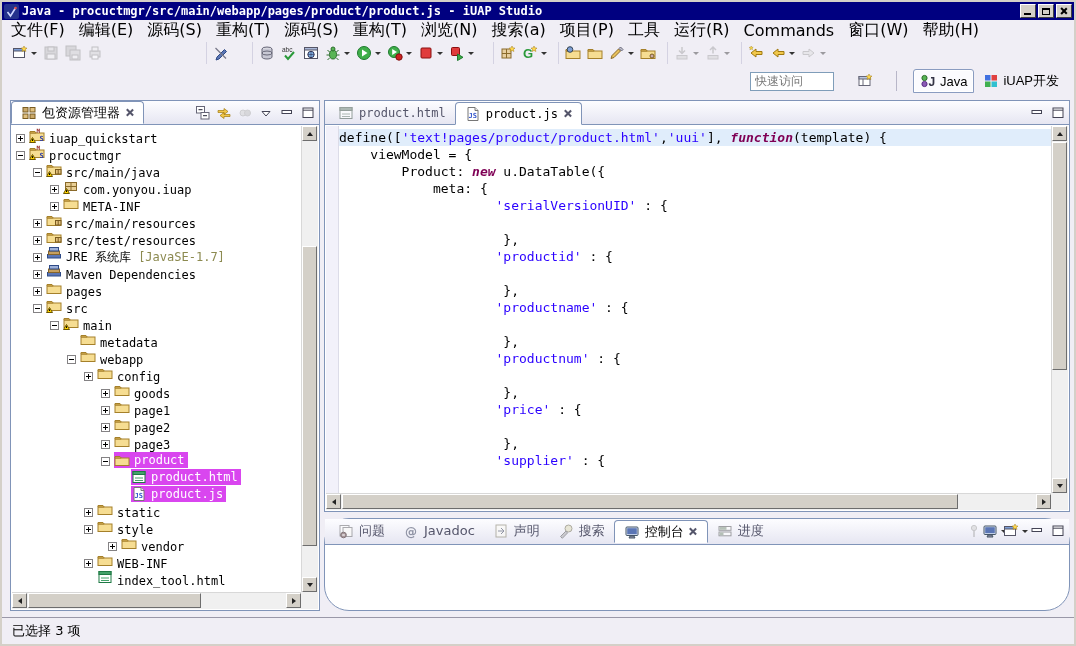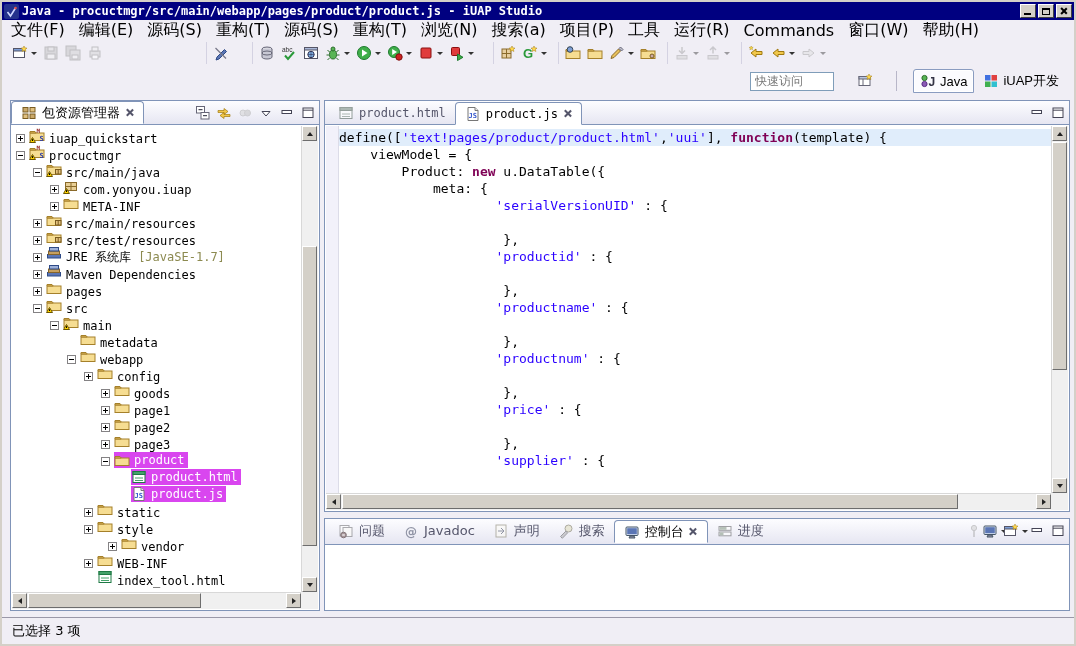--- a/index.html
+++ b/index.html
@@ -43,21 +43,21 @@
 
   
   .main { position:relative; height:521px; }
   .panel { position:absolute; background:#fff; border:1px solid #8094b8; }
   .panel-header { position:absolute; left:0; right:0; top:0; height:24px; background:linear-gradient(#fdfdff,#e6e6f2); border-bottom:1px solid #8094b8; display:flex; align-items:flex-start; }
   .hdr-tools { position:absolute; right:2px; top:3px; display:flex; align-items:center; gap:2px; }
   .hdr-btn { width:19px; height:18px; display:flex; align-items:center; justify-content:center; background:transparent; border:1px solid transparent; cursor:pointer; }
 
   .explorer { left:8px; top:4px; width:310px; height:511px; }
   .editor   { left:322px; top:4px; width:746px; height:412px; }
-  .console  { left:322px; top:422px; width:746px; height:93px; }
+  .console  { left:322px; top:422px; width:746px; height:93px;border-radius:25px; }
 
   
   .tab { display:flex; align-items:center; gap:5px; height:23px; padding:0 9px; font:12px "DejaVu Sans Mono", monospace; color:#55566b; cursor:pointer; white-space:nowrap; }
   .tab.active { background:#fff; border:1px solid #8094b8; border-bottom:1px solid #fff; border-radius:4px 4px 0 0; color:#000; margin-bottom:-1px; }
   .tab.inactive .tab-icon { filter:grayscale(.8) opacity(.6); }
   .tab-icon { width:16px; height:16px; }
   .xicon { position:relative; width:9px; height:9px; display:inline-block; cursor:pointer; }
   .xicon::before,.xicon::after { content:''; position:absolute; left:3.6px; top:0; width:1.6px; height:9px; background:#55566b; }
   .xicon::before{ transform:rotate(45deg);} .xicon::after{ transform:rotate(-45deg);}
   .view-tab { font-family:"DejaVu Sans", sans-serif; font-size:13px; }
@@ -71,21 +71,21 @@
   .selbox { display:flex; align-items:center; background:#d946ef; color:#fff; padding-right:3px; }
   .selbox .t-label { color:#fff; }
   .t-label { color:#000; }
   .t-suffix { color:#8c8a50; }
 
   
   .ruler { position:absolute; left:1px; top:25px; width:13px; bottom:18px; background:#f2f1fa; border-right:1px solid #dcdce8; }
   .code { position:absolute; left:14px; top:25px; right:18px; bottom:18px; overflow:hidden; background:#fff; font:13px "DejaVu Sans Mono", monospace; padding-top:3px; cursor:text; }
   .code-line { height:17px; line-height:17px; white-space:pre; }
   .code-line.current { background:#e0edfb; }
-  .tok-k { color:#7f0055; font-weight:bold; }
+  .tok-k { color:#7f0055; font-weight:bold;font-style:italic; }
   .tok-s { color:#2a00ff; }
   .tok-d { color:#000; }
 
   
   .console .panel-header { height:26px; }
   .console-body { position:absolute; left:1px; right:1px; top:27px; bottom:1px; background:#fff; font-size:13px; color:#000; padding:3px 6px; }
 
   
   .sb-v { position:absolute; width:17px; background:#f0f0f0; border-left:1px solid #d8d8d8; }
   .sb-h { position:absolute; height:17px; background:#f0f0f0; border-top:1px solid #d8d8d8; }

